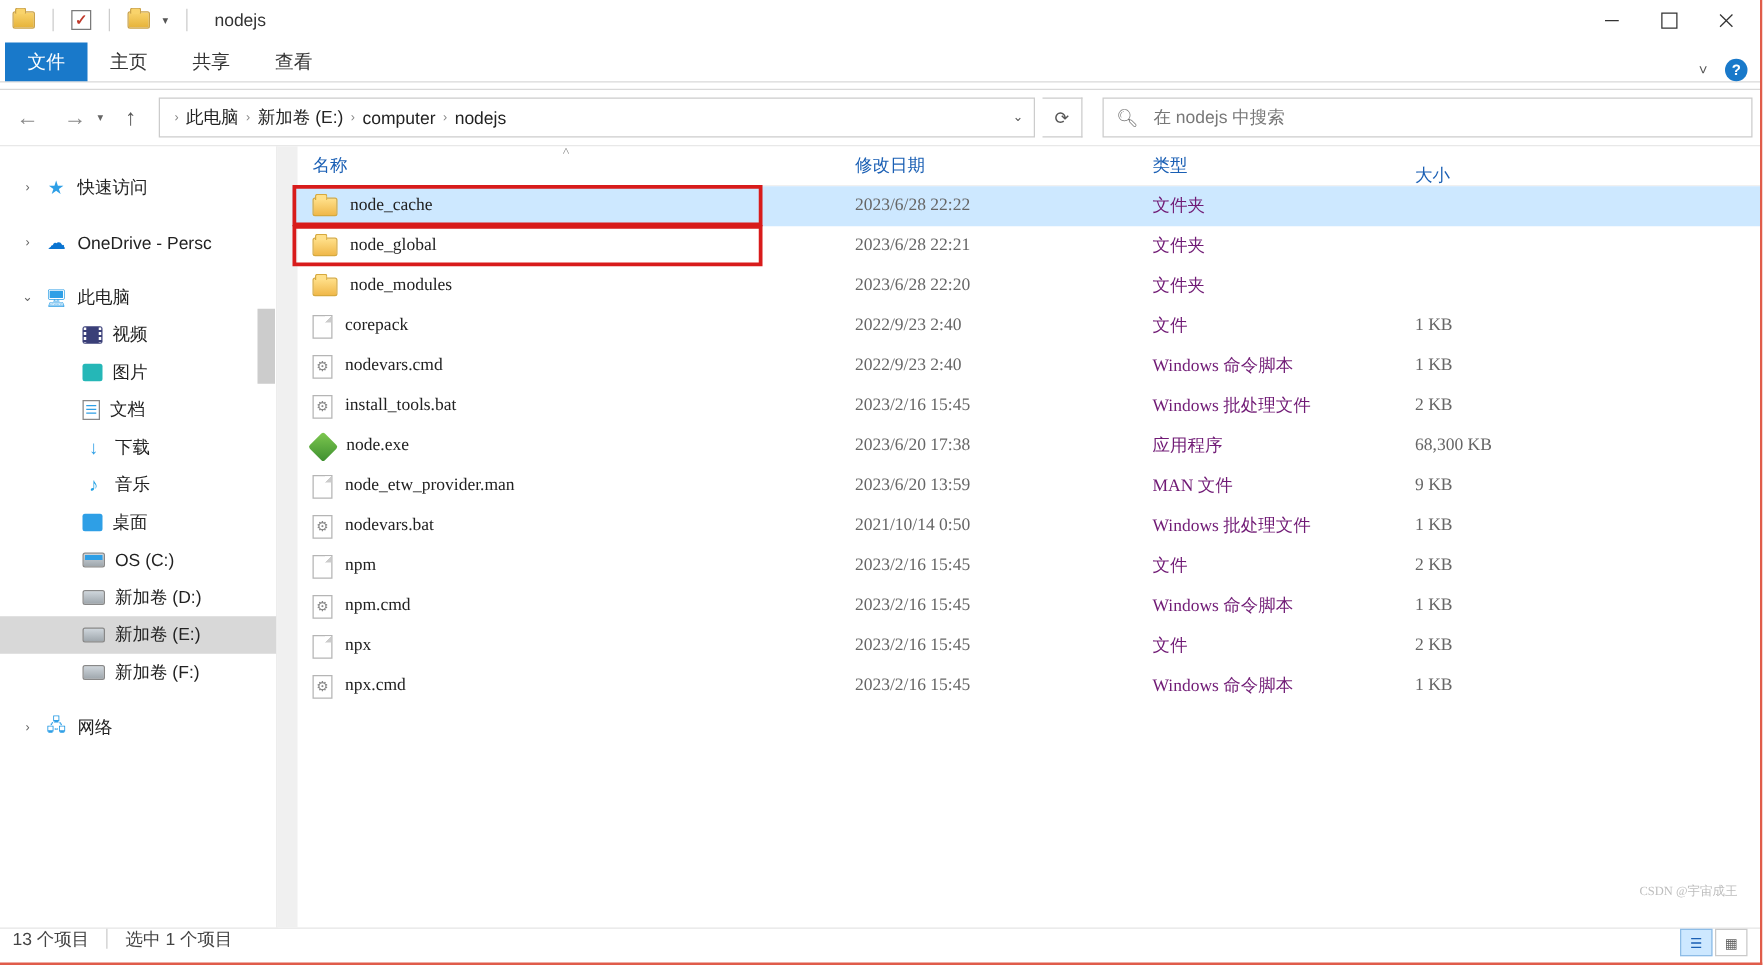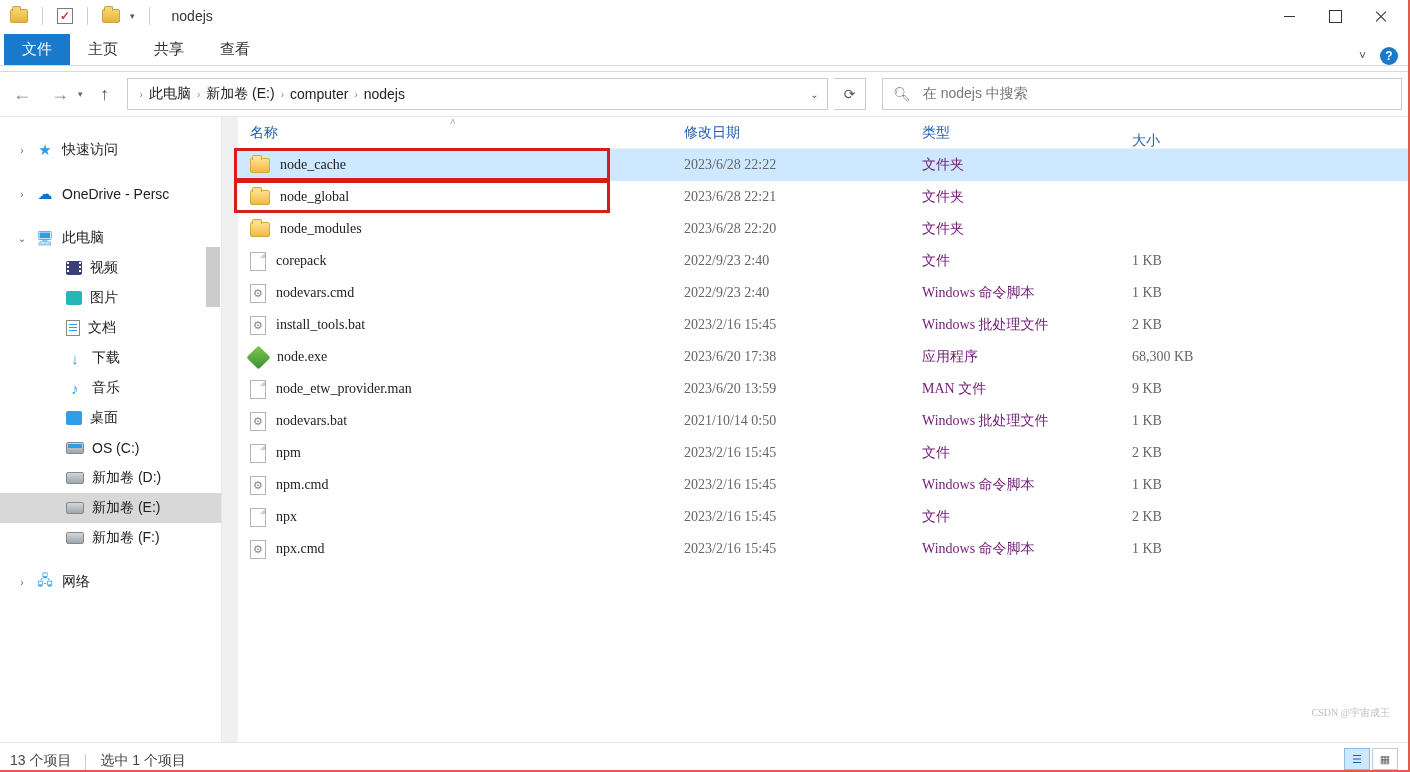--- a/index.html
+++ b/index.html
@@ -94,21 +94,21 @@
   .row .c-size{width:130px;text-align:left;color:#666;padding-right:6px;}
   .ficon-folder{width:20px;height:15px;background:linear-gradient(#ffe08a,#f0b84a);border:1px solid #d6a93e;border-radius:2px;position:relative;}
   .ficon-folder::before{content:"";position:absolute;top:-4px;left:1px;width:8px;height:4px;background:#ffe08a;border:1px solid #d6a93e;border-bottom:none;border-radius:2px 2px 0 0;}
   .ficon-file{width:16px;height:19px;border:1px solid #b5b5b5;background:#fff;position:relative;}
   .ficon-file::after{content:"";position:absolute;top:0;right:0;width:5px;height:5px;background:linear-gradient(135deg,#fff 49%,#ccc 51%);}
   .ficon-gear{width:16px;height:19px;border:1px solid #b5b5b5;background:#fff;display:flex;align-items:center;justify-content:center;color:#888;font-size:11px;}
   .ficon-exe{width:17px;height:17px;background:linear-gradient(135deg,#7ec850,#3d8f2f);border-radius:2px;transform:rotate(45deg);}
   .redbox{position:absolute;border:3px solid #d81b1b;pointer-events:none;}
 
   
-  .statusbar{height:28px;border-top:1px solid #e5e5e5;display:flex;align-items:flex-end;padding:0 10px;gap:14px;color:#444;}
+  .statusbar{height:28px;border-top:1px solid #e5e5e5;display:flex;align-items:flex-start;padding:0 10px;gap:14px;color:#444;}
   .statusbar .sep{width:1px;height:16px;background:#ccc;}
   .statusbar .views{margin-left:auto;display:flex;gap:2px;}
   .viewbtn{width:26px;height:22px;border:1px solid #c9c9c9;display:flex;align-items:center;justify-content:center;color:#666;font-size:11px;}
   .viewbtn.active{background:#cde8ff;border-color:#8dbce6;color:#1a5fb4;}
   .watermark{position:absolute;right:18px;bottom:22px;color:#bdbdbd;font-size:10px;pointer-events:none;}
 </style>
 </head>
 <body>
 
 <div class="window">

